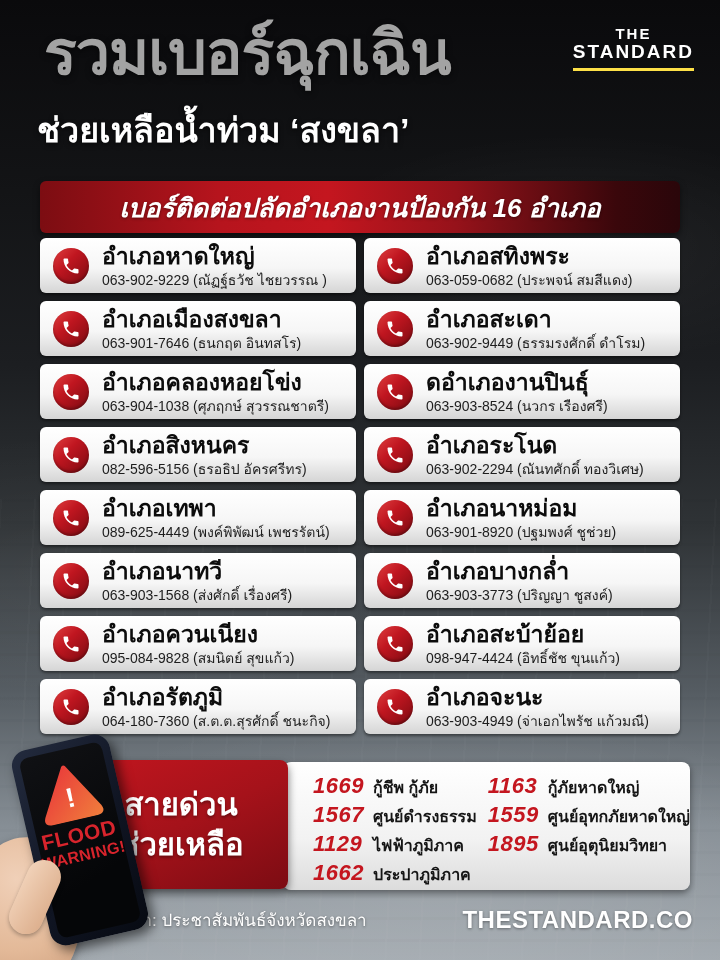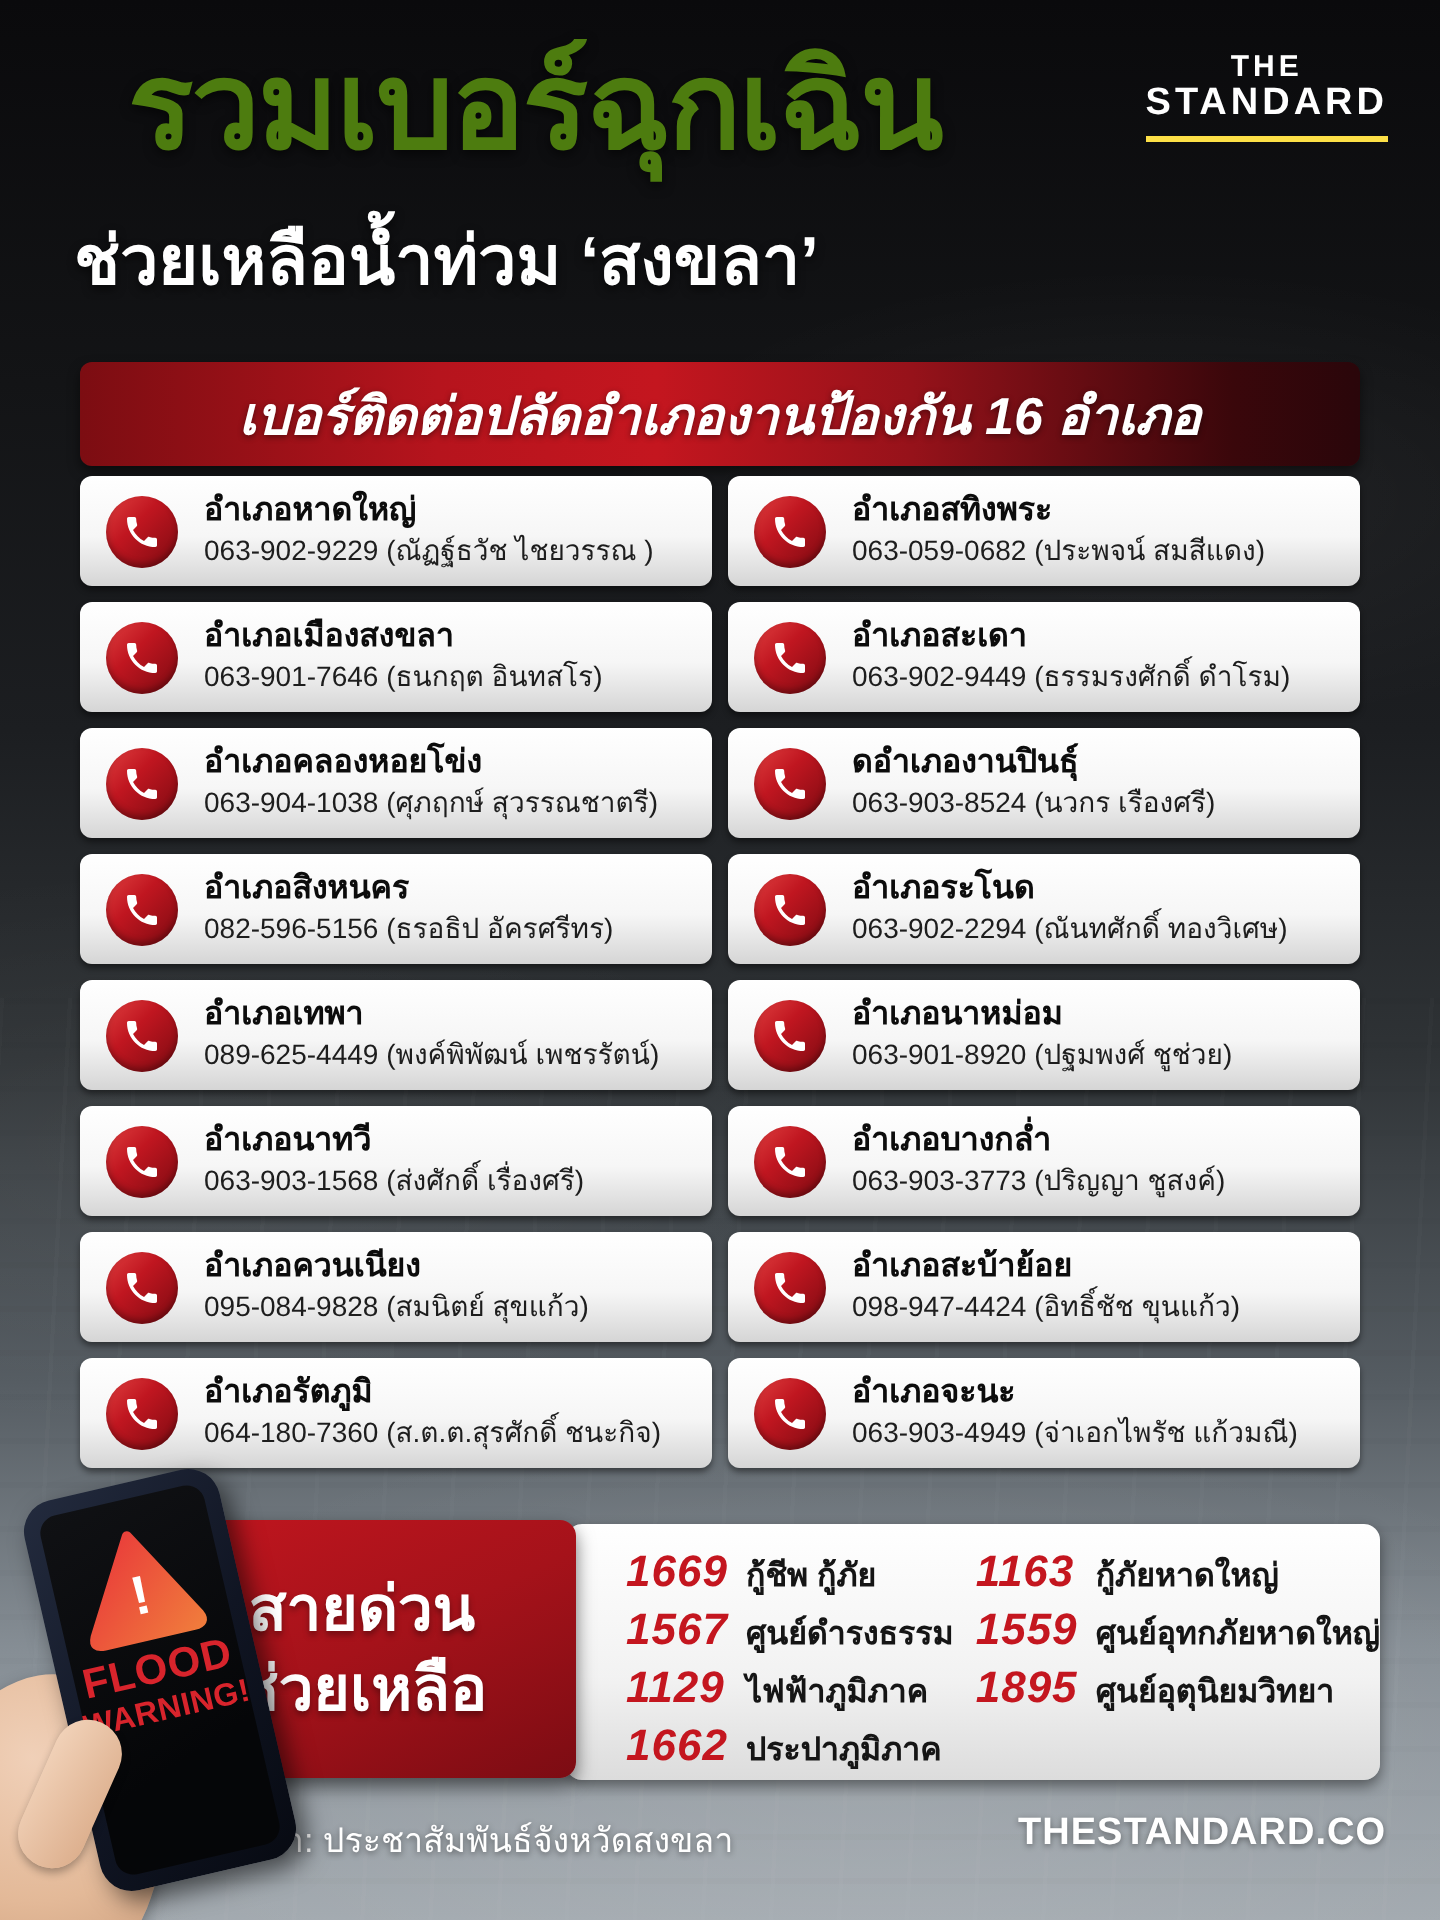--- a/index.html
+++ b/index.html
@@ -16,21 +16,21 @@
       radial-gradient(ellipse 600px 260px at 60% 92%, rgba(255,255,255,.10), transparent 70%),
       linear-gradient(180deg,#0a0a0c 0%,#131416 20%,#1c1e21 38%,#2f3336 55%,#555c62 72%,#868e95 86%,#a2a9af 100%);
   }
   .ripples{
     position:absolute;left:0;right:0;top:52%;bottom:0;opacity:.25;pointer-events:none;
     background:repeating-linear-gradient(93deg, rgba(255,255,255,.07) 0 2px, transparent 2px 34px),
                repeating-linear-gradient(180deg, rgba(0,0,0,.05) 0 3px, transparent 3px 22px);
   }
   
   .title{
-    position:absolute;left:64px;top:18px;color:#4d7c0f;font-weight:bold;
+    position:absolute;left:44px;top:18px;color:#a3a3a3;font-weight:bold;
     font-size:61px;line-height:1.15;letter-spacing:-1px;
     text-shadow:0 2px 6px rgba(0,0,0,.6);
   }
   .subtitle{
     position:absolute;left:37px;top:103px;color:#fff;font-weight:bold;
     font-size:34px;text-shadow:0 2px 5px rgba(0,0,0,.6);
   }
   .logo{
     position:absolute;top:26px;right:26px;text-align:center;color:#fff;font-weight:bold;
   }
@@ -56,21 +56,21 @@
     box-shadow:0 2px 3px rgba(0,0,0,.45);
   }
   .badge{
     width:36px;height:36px;border-radius:50%;flex:none;margin-right:13px;
     background:linear-gradient(135deg,#e04040 0%,#c01620 40%,#7c0a11 100%);
     display:flex;align-items:center;justify-content:center;
     box-shadow:inset 0 -2px 3px rgba(0,0,0,.3);
   }
   .badge svg{width:20px;height:20px;fill:#fff;}
   .card-text{display:flex;flex-direction:column;justify-content:center;}
-  .card-name{font-weight:bold;font-size:16px;color:#0c0c0c;line-height:1.3;}
+  .card-name{font-weight:bold;font-size:23px;color:#0c0c0c;line-height:1.3;}
   .card-line{font-size:14px;color:#1d1d1d;line-height:1.25;}
   
   .hotbox{
     position:absolute;left:283px;top:762px;width:407px;height:128px;border-radius:8px;
     background:linear-gradient(180deg,#ffffff 0%,#f2f2f2 60%,#dcdcdc 100%);
     box-shadow:0 3px 7px rgba(0,0,0,.45);
     display:flex;padding:11px 0 0 30px;box-sizing:border-box;z-index:3;
   }
   .hotcol{display:flex;flex-direction:column;}
   .hotcol.c1{width:186px;}
@@ -103,21 +103,21 @@
   }
   .screen{
     width:100%;height:100%;border-radius:9px;background:linear-gradient(160deg,#101114 0%,#050608 70%);
     display:flex;flex-direction:column;align-items:center;overflow:hidden;
   }
   .screen svg.tri{width:62px;height:58px;margin-top:14px;}
   .flood-t{color:#d8242c;font-weight:bold;font-size:21px;letter-spacing:.5px;margin-top:4px;line-height:1;}
   .flood-w{color:#d8242c;font-weight:bold;font-size:16px;letter-spacing:.3px;margin-top:3px;line-height:1;}
   
   .source{position:absolute;left:120px;top:906px;color:#fff;font-size:17px;text-shadow:0 1px 3px rgba(0,0,0,.45);}
-  .site{position:absolute;right:27px;top:906px;color:#fff;font-weight:bold;font-size:19px;letter-spacing:.5px;text-shadow:0 1px 3px rgba(0,0,0,.4);}
+  .site{position:absolute;right:27px;top:906px;color:#fff;font-weight:bold;font-size:24px;letter-spacing:.5px;text-shadow:0 1px 3px rgba(0,0,0,.4);}
 </style>
 </head>
 <body>
 
 <div class="bg"></div>
 <div class="ripples"></div>
 
 <div class="title">รวมเบอร์ฉุกเฉิน</div>
 <div class="subtitle">ช่วยเหลือน้ำท่วม ‘สงขลา’</div>
 

